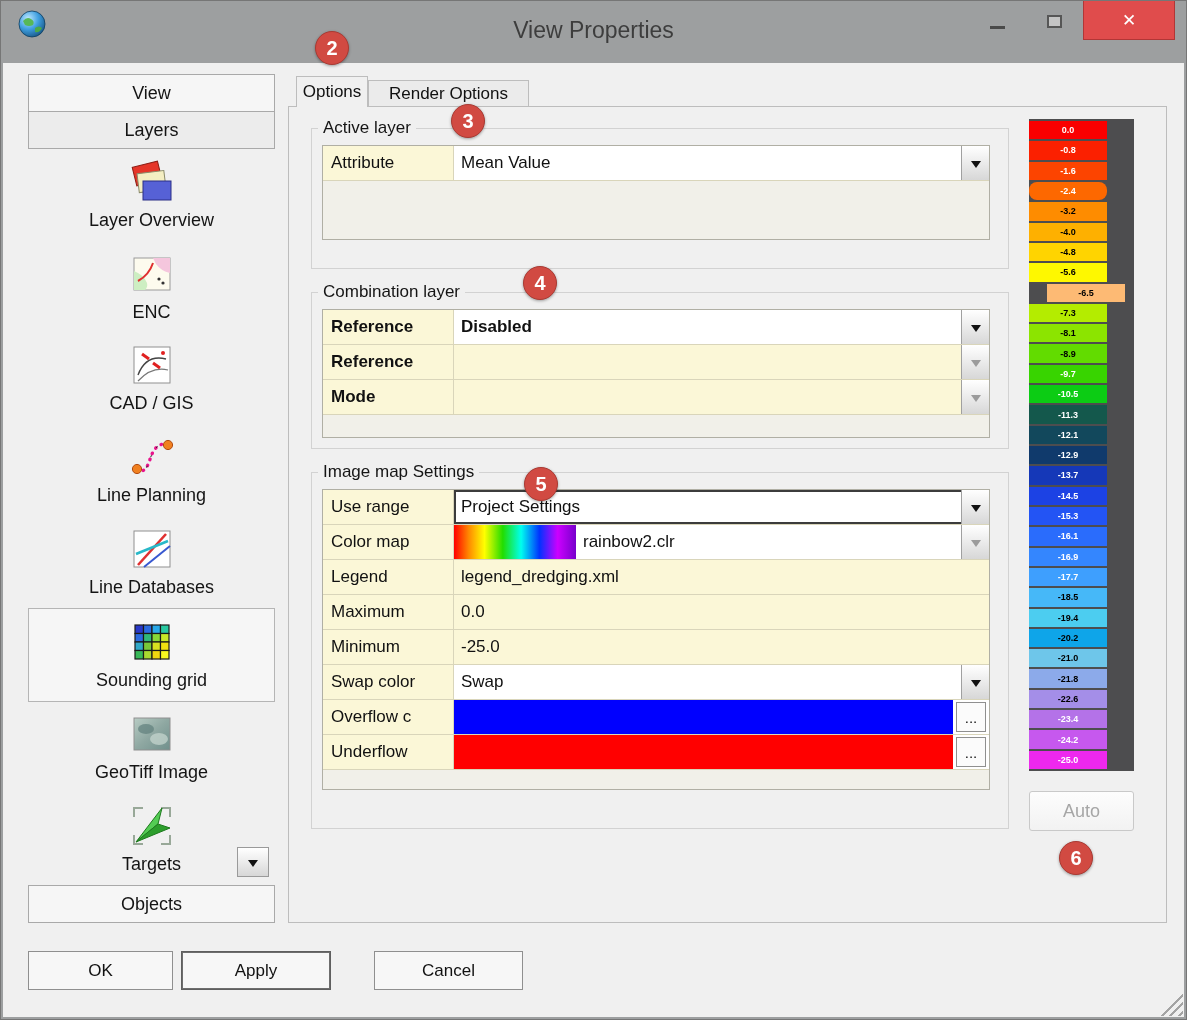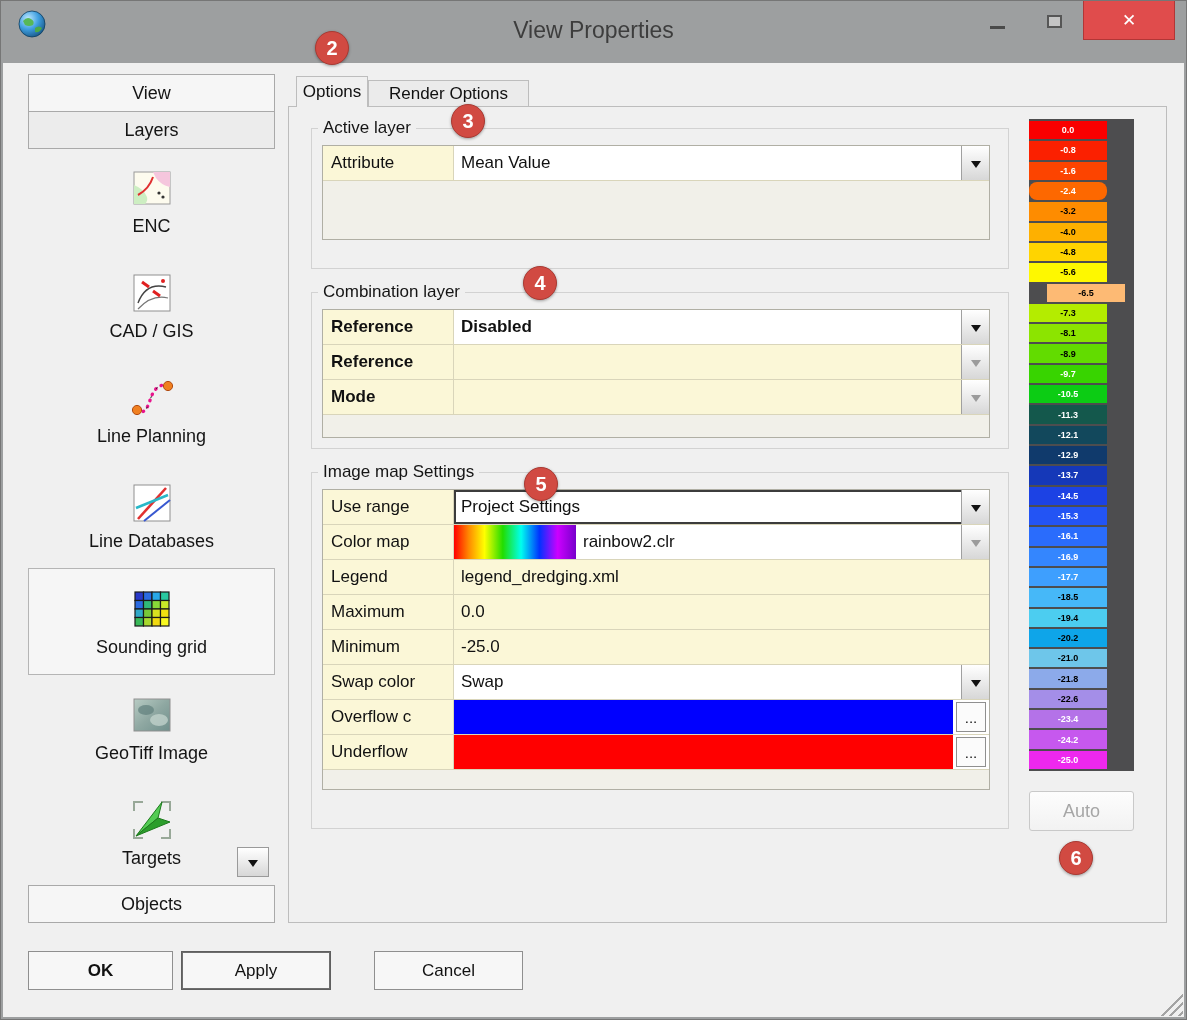--- a/index.html
+++ b/index.html
@@ -67,21 +67,21 @@
 
   
   .scale { position: absolute; left: 1028px; top: 118px; width: 105px; height: 652px; background: #4d4d4f; display: flex; flex-direction: column; padding: 1px 0; z-index: 2; }
   .scale-row { flex: 1; display: flex; align-items: stretch; }
   .swatch { width: 78px; margin: 1px 0; display: flex; align-items: center; justify-content: center; font-size: 9px; font-weight: bold; }
 
   .btn-auto { position: absolute; left: 1028px; top: 790px; width: 105px; height: 40px; background: linear-gradient(#fdfdfd, #f2f2f2); border: 1px solid #c9c9c9; border-radius: 3px; color: #a6a6a6; font-size: 18px; display: flex; align-items: center; justify-content: center; z-index: 2; }
 
   
   .footer-btn { position: absolute; background: #f7f7f7; border: 1px solid #8f8f8f; font-size: 17px; color: #111; display: flex; align-items: center; justify-content: center; z-index: 2; }
-  .btn-ok     { left: 27px;  top: 950px; width: 145px; height: 39px; font-weight: bold; }
+  .btn-ok     { left: 27px;  top: 950px; width: 145px; height: 39px; }
   .btn-apply  { left: 180px; top: 950px; width: 150px; height: 39px; border-color: #5f5f5f; box-shadow: inset 0 0 0 1px #6e6e6e; }
   .btn-cancel { left: 373px; top: 950px; width: 149px; height: 39px; }
 
   .grip { position: absolute; right: 3px; bottom: 3px; width: 24px; height: 24px; background: repeating-linear-gradient(135deg, #a4a4a4 0 2px, transparent 2px 6px); clip-path: polygon(100% 0, 100% 100%, 0 100%); z-index: 2; }
 
   
   .badge { position: absolute; width: 34px; height: 34px; border-radius: 50%; color: #fff; font-size: 20px; font-weight: bold; display: flex; align-items: center; justify-content: center; border: 1px solid #a93a33; box-shadow: 0 1px 3px rgba(0,0,0,0.35); z-index: 20; }
 </style>
 </head>
 <body>
@@ -114,20 +114,34 @@
   </div>
 
   <div class="content"></div>
 
   <div class="side-btn btn-view">View</div>
   <div class="side-btn btn-layers">Layers</div>
   <div class="sidebar-list" id="sidebar-list">
       <div class="side-item">
         <span class="side-icon">
           <svg viewBox="0 0 46 46">
+      <g transform="rotate(-14 18 14)">
+              <rect x="5" y="5" width="26" height="19" fill="#e53528" stroke="#8c1d14"></rect>
+            </g>
+      <g transform="rotate(-7 23 22)">
+              <rect x="9" y="13" width="27" height="19" fill="#f4eec2" stroke="#8a8a6a"></rect>
+            </g>
+      <rect x="14" y="22" width="28" height="19" fill="#5661d6" stroke="#2a2f86"></rect>
+          </svg>
+        </span>
+        <span class="side-label">Layer Overview</span>
+      </div>
+      <div class="side-item">
+        <span class="side-icon">
+          <svg viewBox="0 0 46 46">
       <rect x="5" y="7" width="36" height="32" fill="#fdfbee" stroke="#9a9a9a"></rect>
       <path d="M5 39 L5 20 Q15 24 18 32 Q19 36 16 39 Z" fill="#cdeec2"></path>
       <path d="M24 7 L41 7 L41 22 Q32 20 27 13 Z" fill="#f5c6dd"></path>
       <path d="M9 30 Q20 24 24 12" stroke="#e03030" stroke-width="2" fill="none"></path>
       <circle cx="30" cy="28" r="1.6" fill="#333"></circle>
             <circle cx="34" cy="32" r="1.6" fill="#333"></circle>
           </svg>
         </span>
         <span class="side-label">ENC</span>
       </div>

